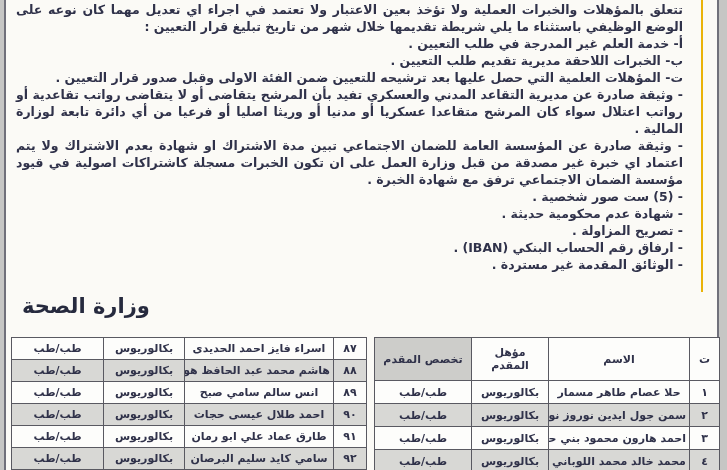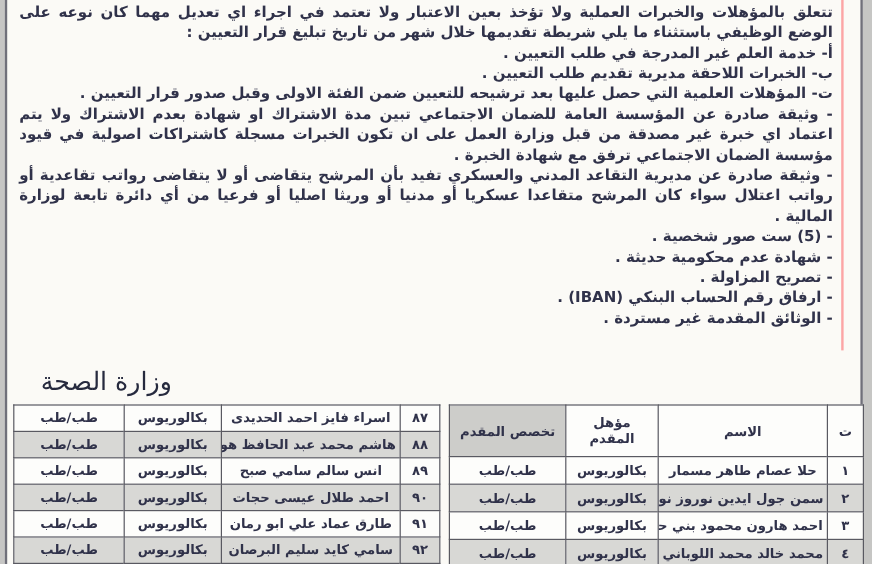--- a/index.html
+++ b/index.html
@@ -9,37 +9,37 @@
     font-family:"DejaVu Sans", sans-serif;
   }
   .page{
     position:absolute;left:4px;top:0;width:711px;height:470px;
     background:#fbfaf6;
     border-left:2px solid #70707a;border-right:2px solid #70707a;
   }
   
   .notice-box{
     position:absolute;left:2px;top:0;right:14px;height:292px;
-    border-right:2px solid #fca5a5;
-    padding:1px 7px 0 8px;
+    border-right:2px solid #eab308;
+    padding:1px 18px 0 8px;
     box-sizing:border-box;
     direction:rtl;
     overflow:hidden;
   }
   .notice-box p{
     margin:0;
     font-size:12.5px;line-height:17px;font-weight:bold;
     color:#30324a;
     text-align:justify;
   }
   
   .ministry{
-    position:absolute;left:12px;top:290px;margin:16px;
+    position:absolute;left:12px;top:290px;margin:4px;
     direction:rtl;
-    font-size:21px;font-weight:normal;color:#262a3e;
+    font-size:21px;font-weight:bold;color:#262a3e;
     letter-spacing:0.5px;
   }
   
   table.roster{
     position:absolute;top:337px;
     border-collapse:collapse;
     direction:rtl;
     table-layout:fixed;
     background:#fdfdfb;
   }
@@ -61,22 +61,22 @@
 </head>
 <body>
 
 <div class="page">
 
   <div class="notice-box">
     <p>تتعلق بالمؤهلات والخبرات العملية ولا تؤخذ بعين الاعتبار ولا تعتمد في اجراء اي تعديل مهما كان نوعه على الوضع الوظيفي باستثناء ما يلي شريطة تقديمها خلال شهر من تاريخ تبليغ قرار التعيين :</p>
     <p>أ- خدمة العلم غير المدرجة في طلب التعيين .</p>
     <p>ب- الخبرات اللاحقة مديرية تقديم طلب التعيين .</p>
     <p>ت- المؤهلات العلمية التي حصل عليها بعد ترشيحه للتعيين ضمن الفئة الاولى وقبل صدور قرار التعيين .</p>
+    <p>- وثيقة صادرة عن مديرية التقاعد المدني والعسكري تفيد بأن المرشح يتقاضى أو لا يتقاضى رواتب تقاعدية أو رواتب اعتلال سواء كان المرشح متقاعدا عسكريا أو مدنيا أو وريثا اصليا أو فرعيا من أي دائرة تابعة لوزارة المالية .</p>
     <p>- وثيقة صادرة عن المؤسسة العامة للضمان الاجتماعي تبين مدة الاشتراك او شهادة بعدم الاشتراك ولا يتم اعتماد اي خبرة غير مصدقة من قبل وزارة العمل على ان تكون الخبرات مسجلة كاشتراكات اصولية في قيود مؤسسة الضمان الاجتماعي ترفق مع شهادة الخبرة .</p>
-    <p>- وثيقة صادرة عن مديرية التقاعد المدني والعسكري تفيد بأن المرشح يتقاضى أو لا يتقاضى رواتب تقاعدية أو رواتب اعتلال سواء كان المرشح متقاعدا عسكريا أو مدنيا أو وريثا اصليا أو فرعيا من أي دائرة تابعة لوزارة المالية .</p>
     <p>- (5) ست صور شخصية .</p>
     <p>- شهادة عدم محكومية حديثة .</p>
     <p>- تصريح المزاولة .</p>
     <p>- ارفاق رقم الحساب البنكي (IBAN) .</p>
     <p>- الوثائق المقدمة غير مستردة .</p>
   </div>
 
   <h1 class="ministry">وزارة الصحة</h1>
 
   <table class="roster roster-left">

